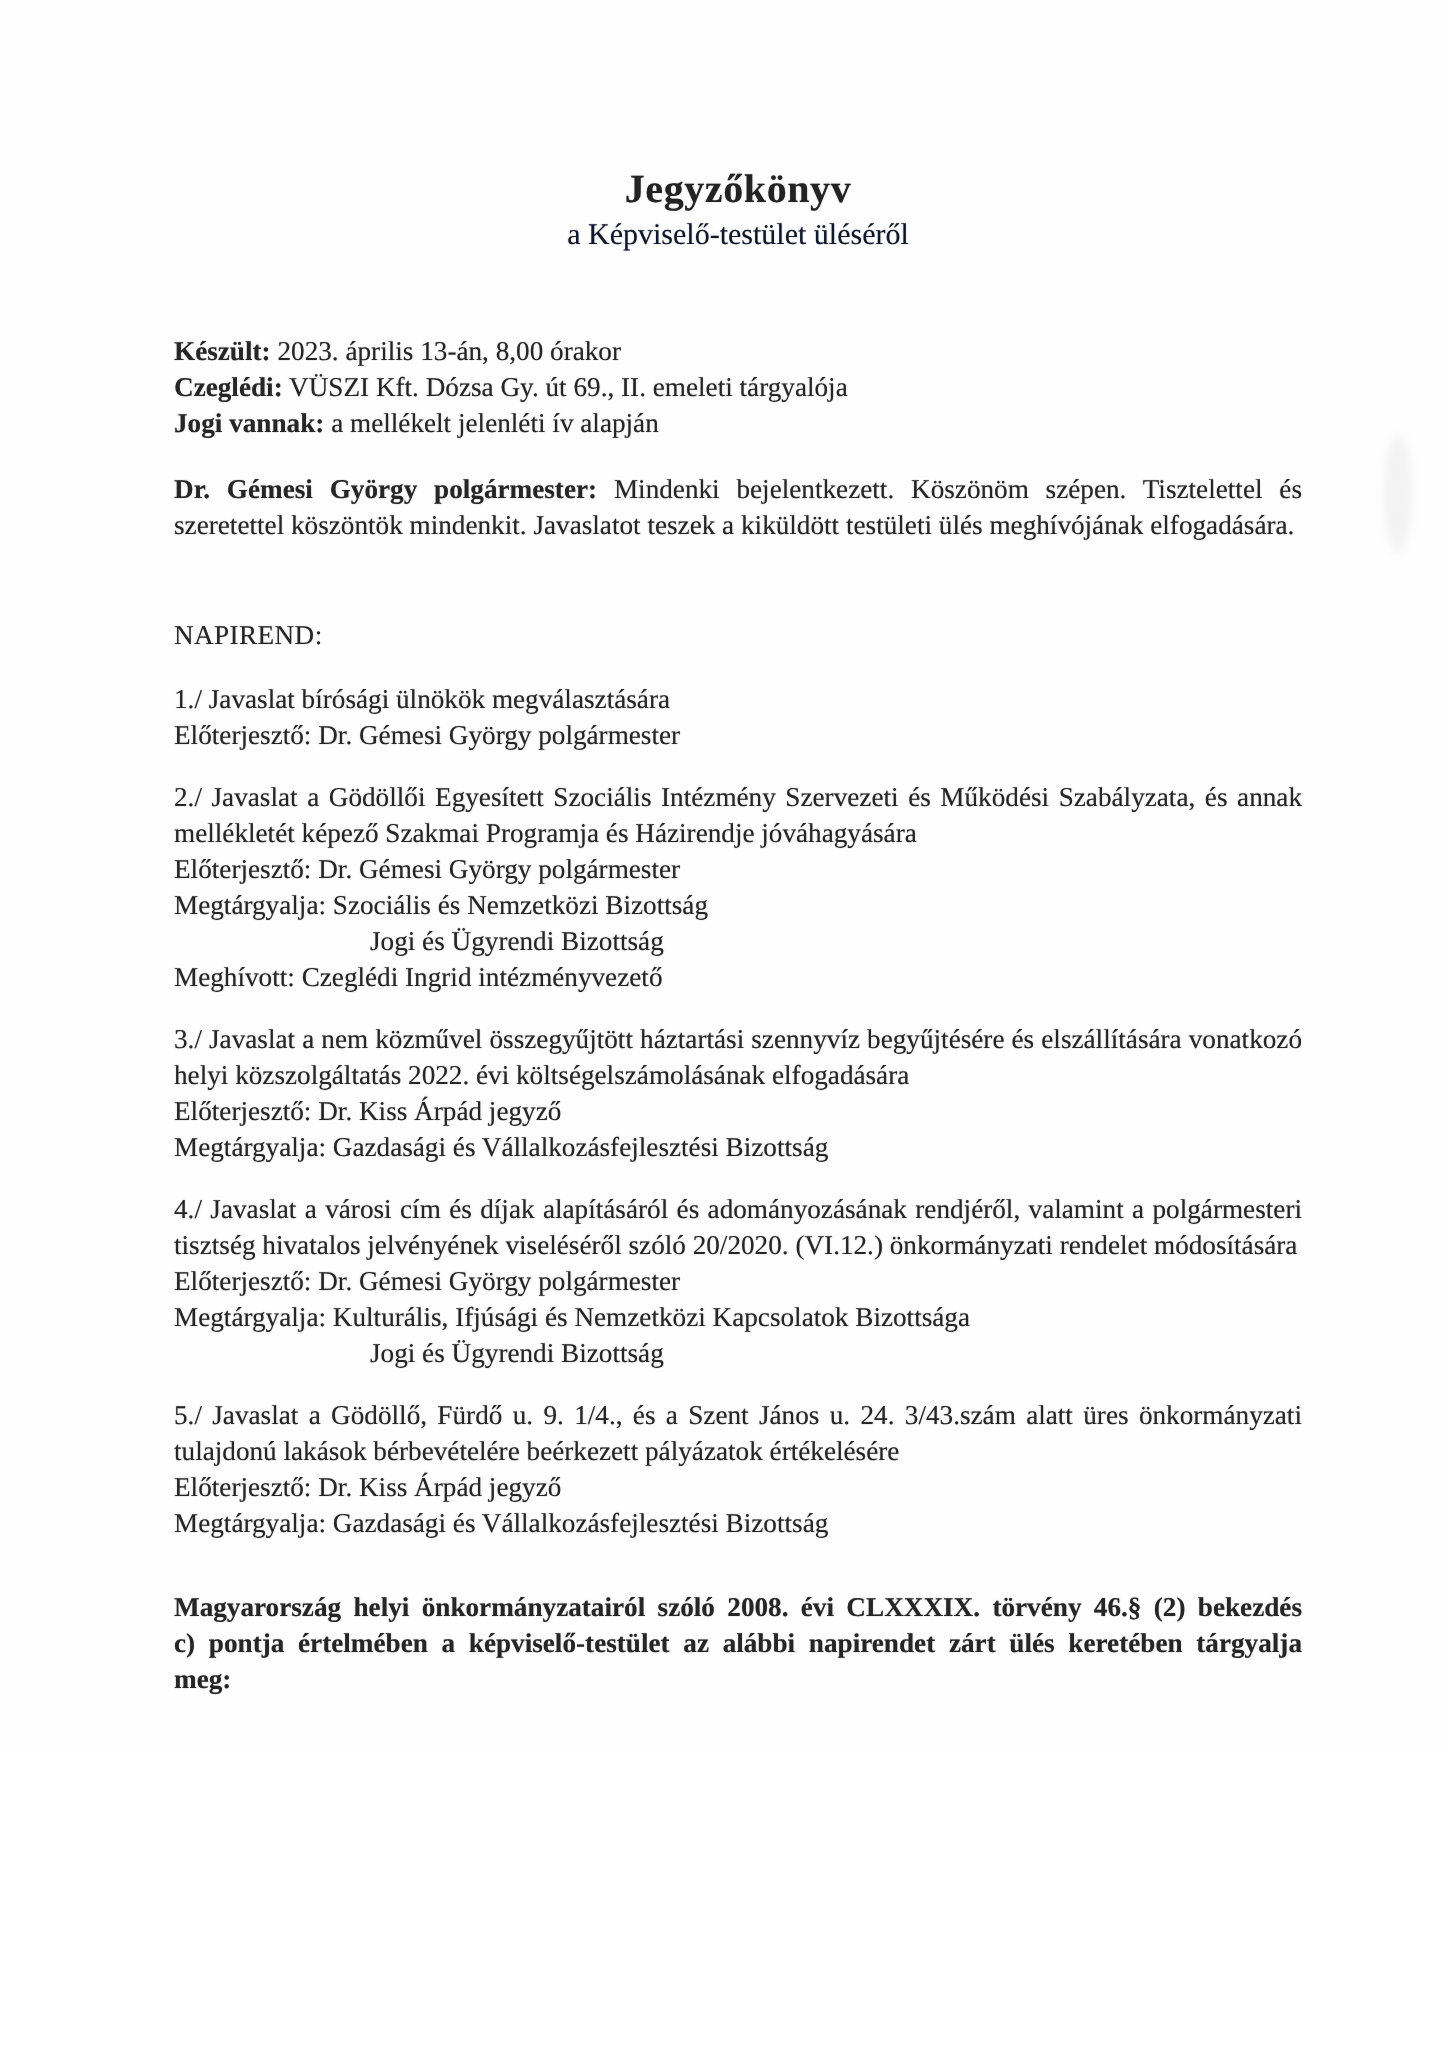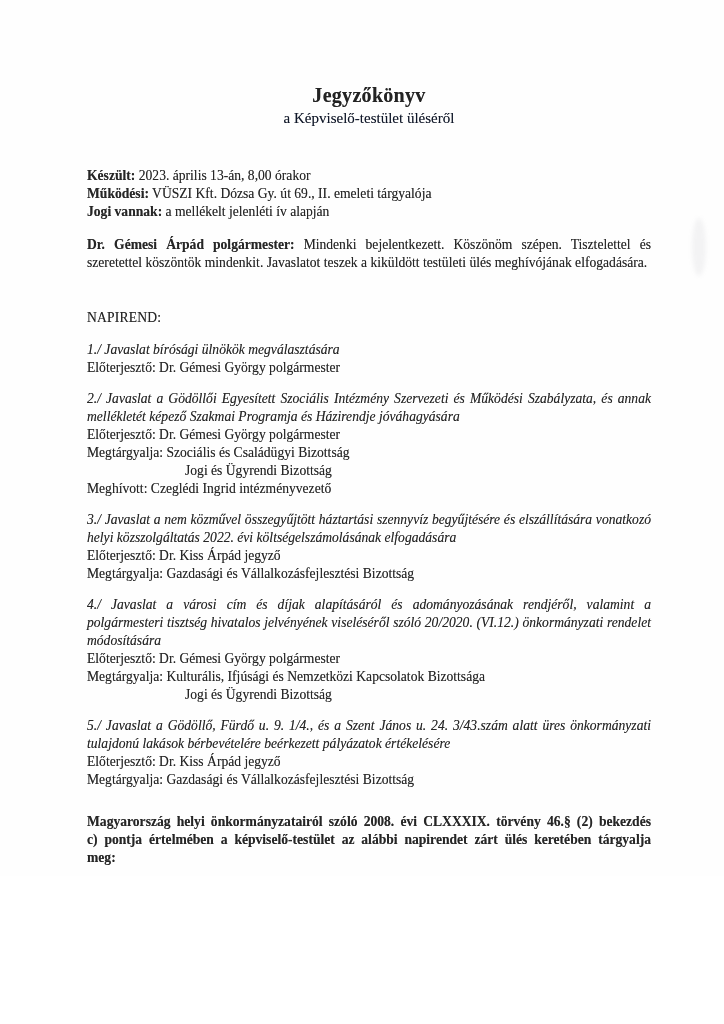--- a/index.html
+++ b/index.html
@@ -30,21 +30,21 @@
     color: #0f172a;
   }
   .body-text { font-size: 13.6px; line-height: 18px; }
   .meta-block { margin-bottom: 15px; }
   .meta-line b { font-weight: bold; }
   .para { text-align: justify; margin-bottom: 37px; }
   .para b { font-weight: bold; }
   .agenda-heading { margin-bottom: 14px; letter-spacing: 0.2px; }
   .agenda-list { }
   .item { margin-bottom: 13px; }
-  .item-title { text-align: justify; font-style: italic; }
+  .item-title { text-align: justify; }
   .indent { padding-left: 98px; }
   .closing {
     font-weight: bold;
     text-align: justify;
     margin-top: 24px;
     word-spacing: 2px;
   }
   
   .smudge {
     position: absolute;
@@ -66,47 +66,47 @@
   </div>
 
   <div class="body-text">
 
     <div class="meta-block">
       <div class="meta-line">
         <b>Készült:</b>
         <span>2023. április 13-án, 8,00 órakor</span>
       </div>
       <div class="meta-line">
-        <b>Működési:</b>
+        <b>Czeglédi:</b>
         <span>VÜSZI Kft. Dózsa Gy. út 69., II. emeleti tárgyalója</span>
       </div>
       <div class="meta-line">
         <b>Jogi vannak:</b>
         <span>a mellékelt jelenléti ív alapján</span>
       </div>
     </div>
 
     <p class="para">
-      <b>Dr. Gémesi Árpád polgármester:</b>
+      <b>Dr. Gémesi György polgármester:</b>
       <span>Mindenki bejelentkezett. Köszönöm szépen. Tisztelettel és szeretettel köszöntök mindenkit. Javaslatot teszek a kiküldött testületi ülés meghívójának elfogadására.</span>
     </p>
 
     <div class="agenda-heading">NAPIREND:</div>
 
     <div class="agenda-list">
 
       <div class="item">
         <div class="item-title">1./ Javaslat bírósági ülnökök megválasztására</div>
         <div>Előterjesztő: Dr. Gémesi György polgármester</div>
       </div>
 
       <div class="item">
         <div class="item-title">2./ Javaslat a Gödöllői Egyesített Szociális Intézmény Szervezeti és Működési Szabályzata, és annak mellékletét képező Szakmai Programja és Házirendje jóváhagyására</div>
         <div>Előterjesztő: Dr. Gémesi György polgármester</div>
-        <div>Megtárgyalja: Szociális és Családügyi Bizottság</div>
+        <div>Megtárgyalja: Szociális és Nemzetközi Bizottság</div>
         <div class="indent">Jogi és Ügyrendi Bizottság</div>
         <div>Meghívott: Czeglédi Ingrid intézményvezető</div>
       </div>
 
       <div class="item">
         <div class="item-title">3./ Javaslat a nem közművel összegyűjtött háztartási szennyvíz begyűjtésére és elszállítására vonatkozó helyi közszolgáltatás 2022. évi költségelszámolásának elfogadására</div>
         <div>Előterjesztő: Dr. Kiss Árpád jegyző</div>
         <div>Megtárgyalja: Gazdasági és Vállalkozásfejlesztési Bizottság</div>
       </div>
 

